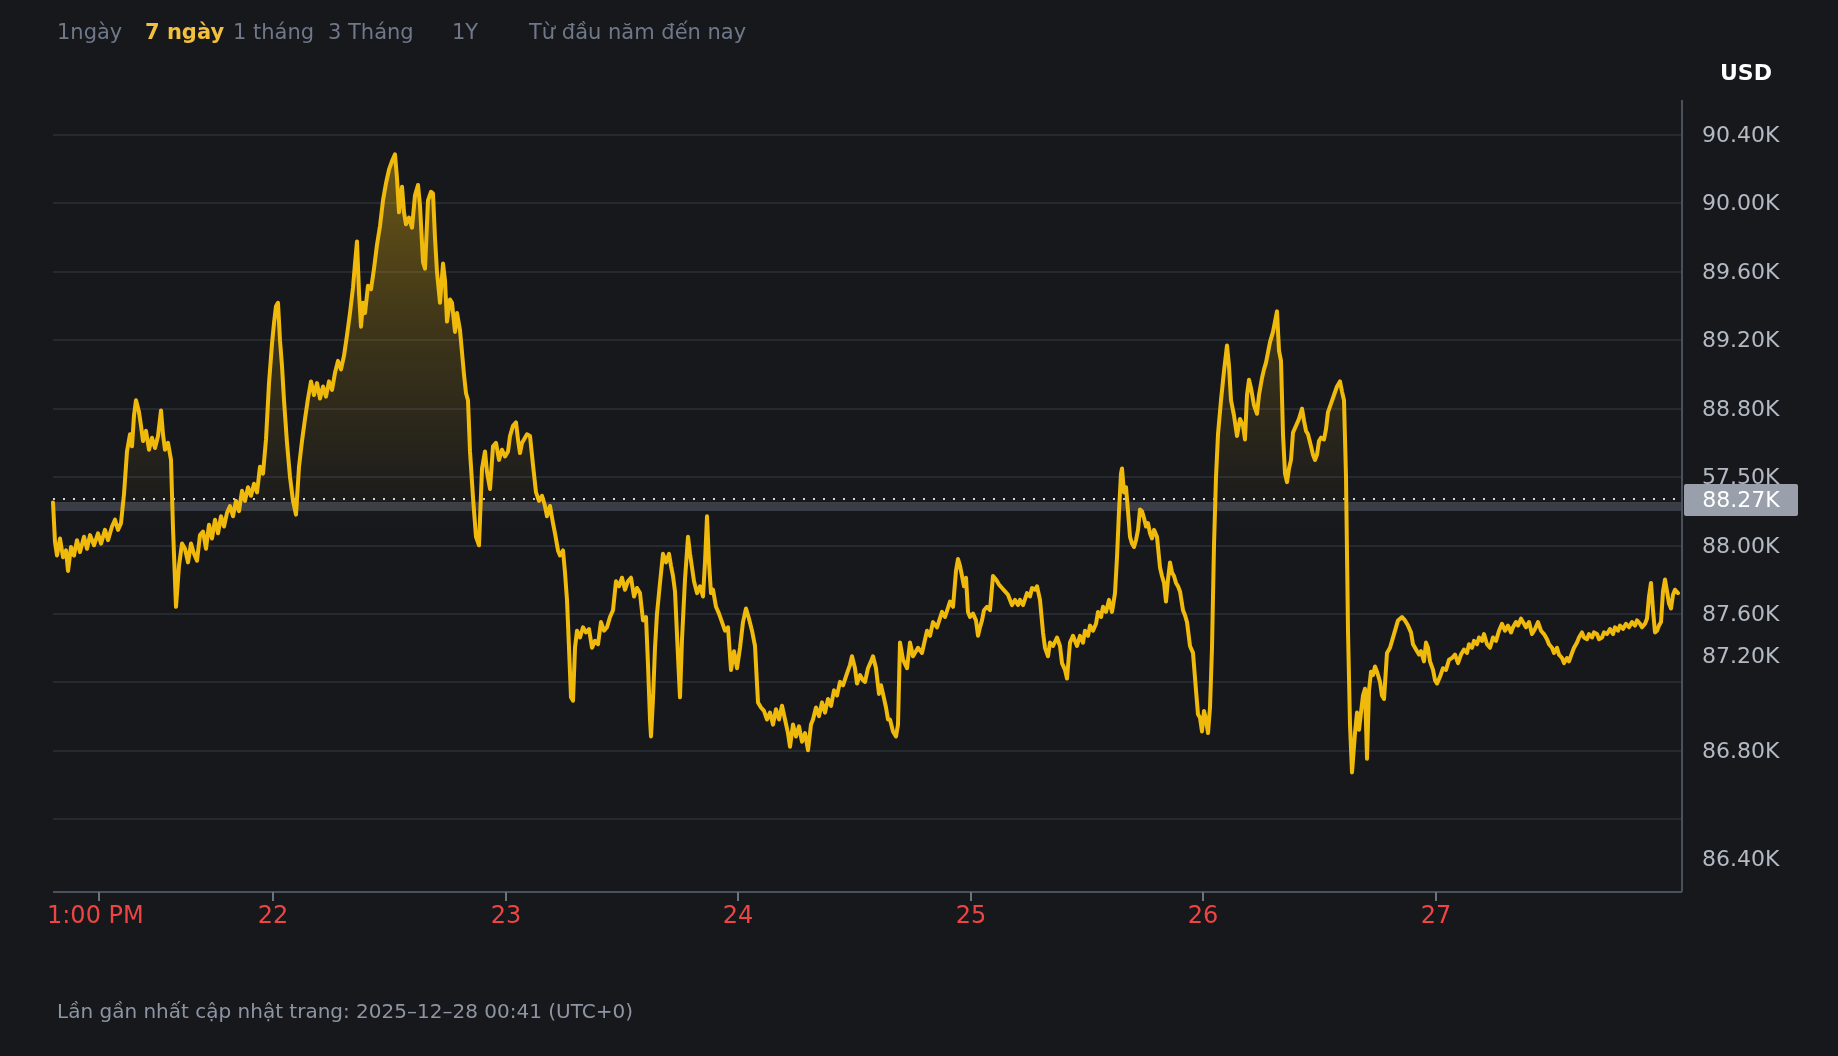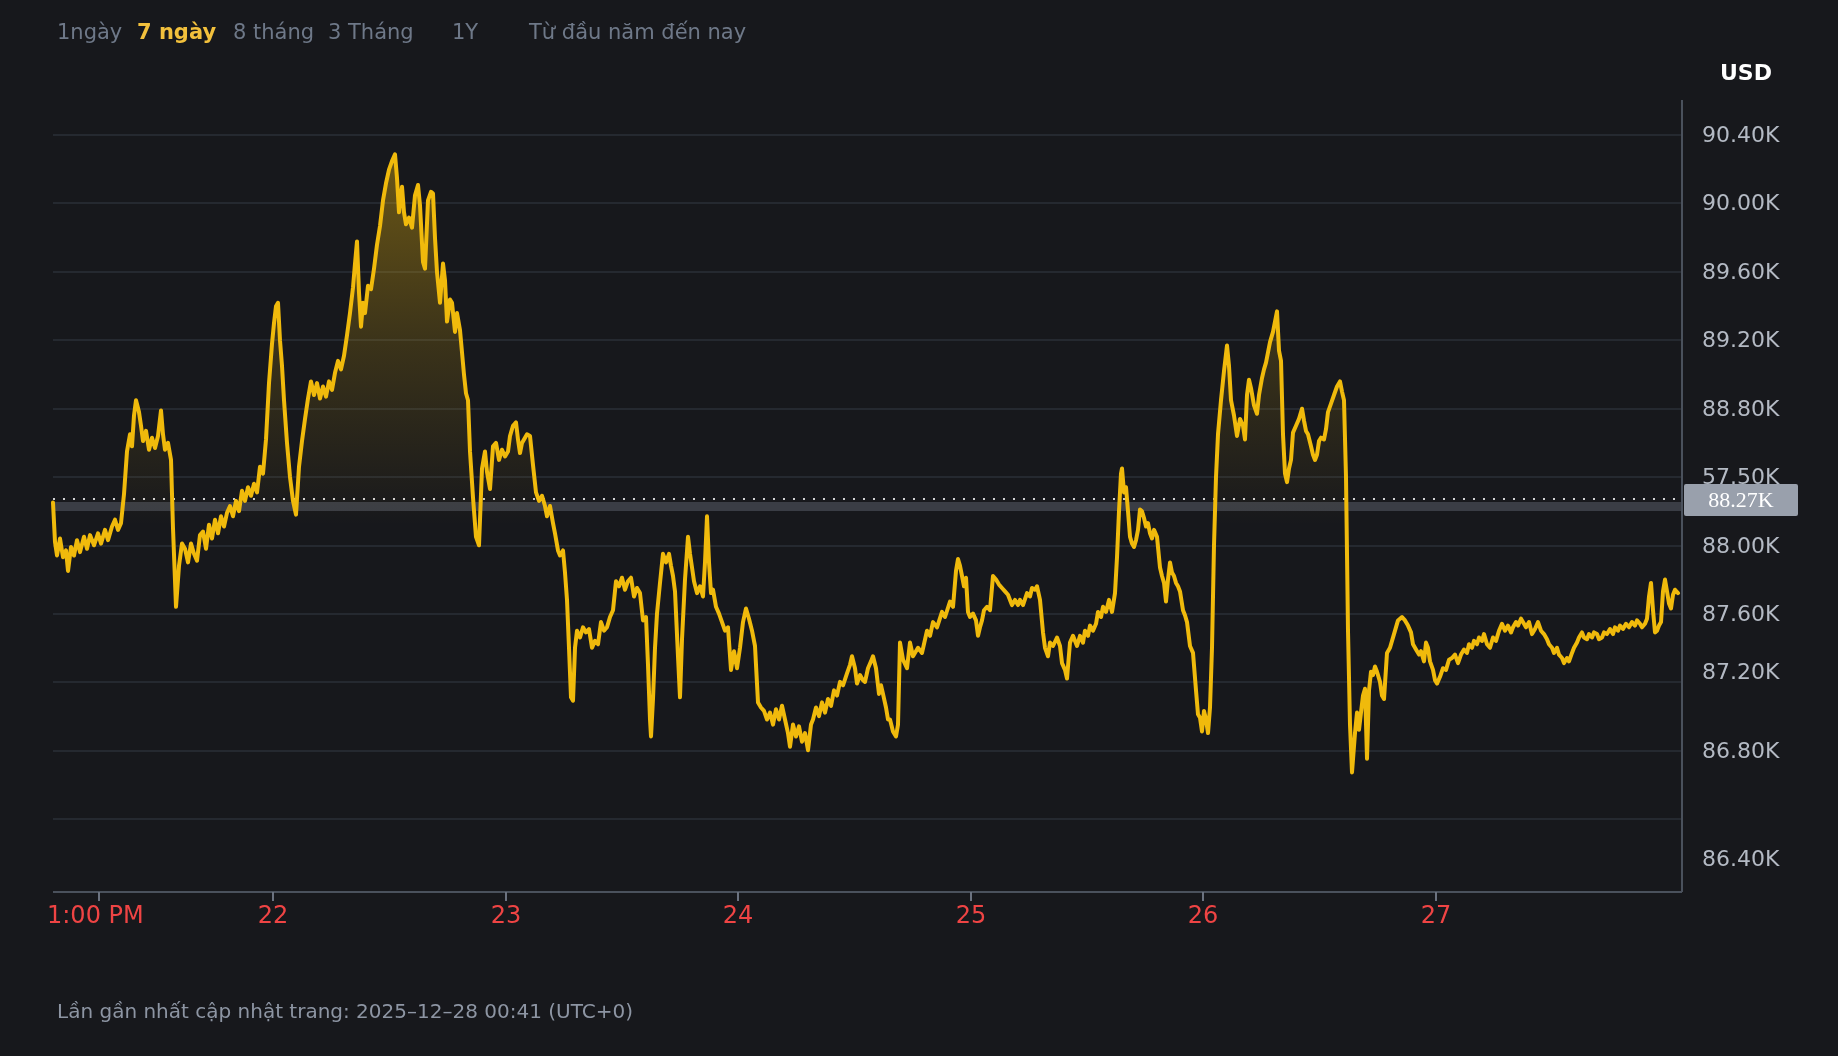--- a/index.html
+++ b/index.html
@@ -7,21 +7,21 @@
           font-family:"DejaVu Sans","Liberation Sans",sans-serif;}
   #chart-svg{position:absolute;left:0;top:0;}
   .tabs{position:absolute;left:0;top:20px;height:28px;width:1838px;}
   .tab{position:absolute;top:0;font-size:21px;font-weight:500;color:#6e7888;cursor:pointer;white-space:nowrap;}
   .tab.active{color:#f2c03c;font-weight:700;}
   .usd-label{position:absolute;left:1720px;top:60px;font-size:22px;font-weight:700;color:#ffffff;}
   .y-label{position:absolute;left:1702px;height:26px;line-height:26px;font-size:22px;color:#b4bac4;white-space:nowrap;}
   .x-label{position:absolute;top:901px;font-size:24px;color:#ef4444;white-space:nowrap;transform:translateX(-50%);}
   .x-label.no-center{transform:none;}
   .price-chip{position:absolute;left:1684px;top:484px;width:114px;height:32px;background:#99a0ac;
-              border-radius:2px;color:#ffffff;font-size:22px;line-height:32px;text-align:center;font-family:Liberation Serif, serif;}
+              border-radius:2px;color:#ffffff;font-size:22px;line-height:32px;text-align:center;}
   .footer{position:absolute;left:57px;top:999px;font-size:20px;color:#8d95a3;white-space:nowrap;}
   .plot-hit{position:absolute;left:53px;top:100px;width:1629px;height:792px;}
 </style>
 </head>
 <body>
 
 <div id="screen">
 
   <svg id="chart-svg" width="1838" height="1056" viewBox="0 0 1838 1056">
       <defs>
@@ -52,39 +52,39 @@
       <line x1="273" x2="273" y1="892" y2="901" stroke="#6b7280" stroke-width="2"></line>
       <line x1="506" x2="506" y1="892" y2="901" stroke="#6b7280" stroke-width="2"></line>
       <line x1="738" x2="738" y1="892" y2="901" stroke="#6b7280" stroke-width="2"></line>
       <line x1="971" x2="971" y1="892" y2="901" stroke="#6b7280" stroke-width="2"></line>
       <line x1="1203" x2="1203" y1="892" y2="901" stroke="#6b7280" stroke-width="2"></line>
       <line x1="1436" x2="1436" y1="892" y2="901" stroke="#6b7280" stroke-width="2"></line>
     </svg>
 
   <div class="tabs">
       <div class="tab" style="left: 57px;">1ngày</div>
-      <div class="tab active" style="left: 137px;">7 ngày</div>
-      <div class="tab" style="left: 233px;">8 tháng</div>
+      <div class="tab active" style="left: 145px;">7 ngày</div>
+      <div class="tab" style="left: 233px;">1 tháng</div>
       <div class="tab" style="left: 328px;">3 Tháng</div>
       <div class="tab" style="left: 452px;">1Y</div>
       <div class="tab" style="left: 529px;">Từ đầu năm đến nay</div>
     </div>
 
   <div class="usd-label">USD</div>
 
   <div id="y-labels">
       <div class="y-label" style="top: 122px;">90.40K</div>
       <div class="y-label" style="top: 190px;">90.00K</div>
       <div class="y-label" style="top: 259px;">89.60K</div>
       <div class="y-label" style="top: 327px;">89.20K</div>
       <div class="y-label" style="top: 396px;">88.80K</div>
       <div class="y-label" style="top: 464px;">57.50K</div>
       <div class="y-label" style="top: 533px;">88.00K</div>
       <div class="y-label" style="top: 601px;">87.60K</div>
-      <div class="y-label" style="top: 659px;">87.20K</div>
+      <div class="y-label" style="top: 643px;">87.20K</div>
       <div class="y-label" style="top: 738px;">86.80K</div>
       <div class="y-label" style="top: 806px; margin-top: 40px;">86.40K</div>
     </div>
   <div id="x-labels">
       <div class="x-label no-center" style="left: 47px;">1:00 PM</div>
       <div class="x-label" style="left: 273px;">22</div>
       <div class="x-label" style="left: 506px;">23</div>
       <div class="x-label" style="left: 738px;">24</div>
       <div class="x-label" style="left: 971px;">25</div>
       <div class="x-label" style="left: 1203px;">26</div>

